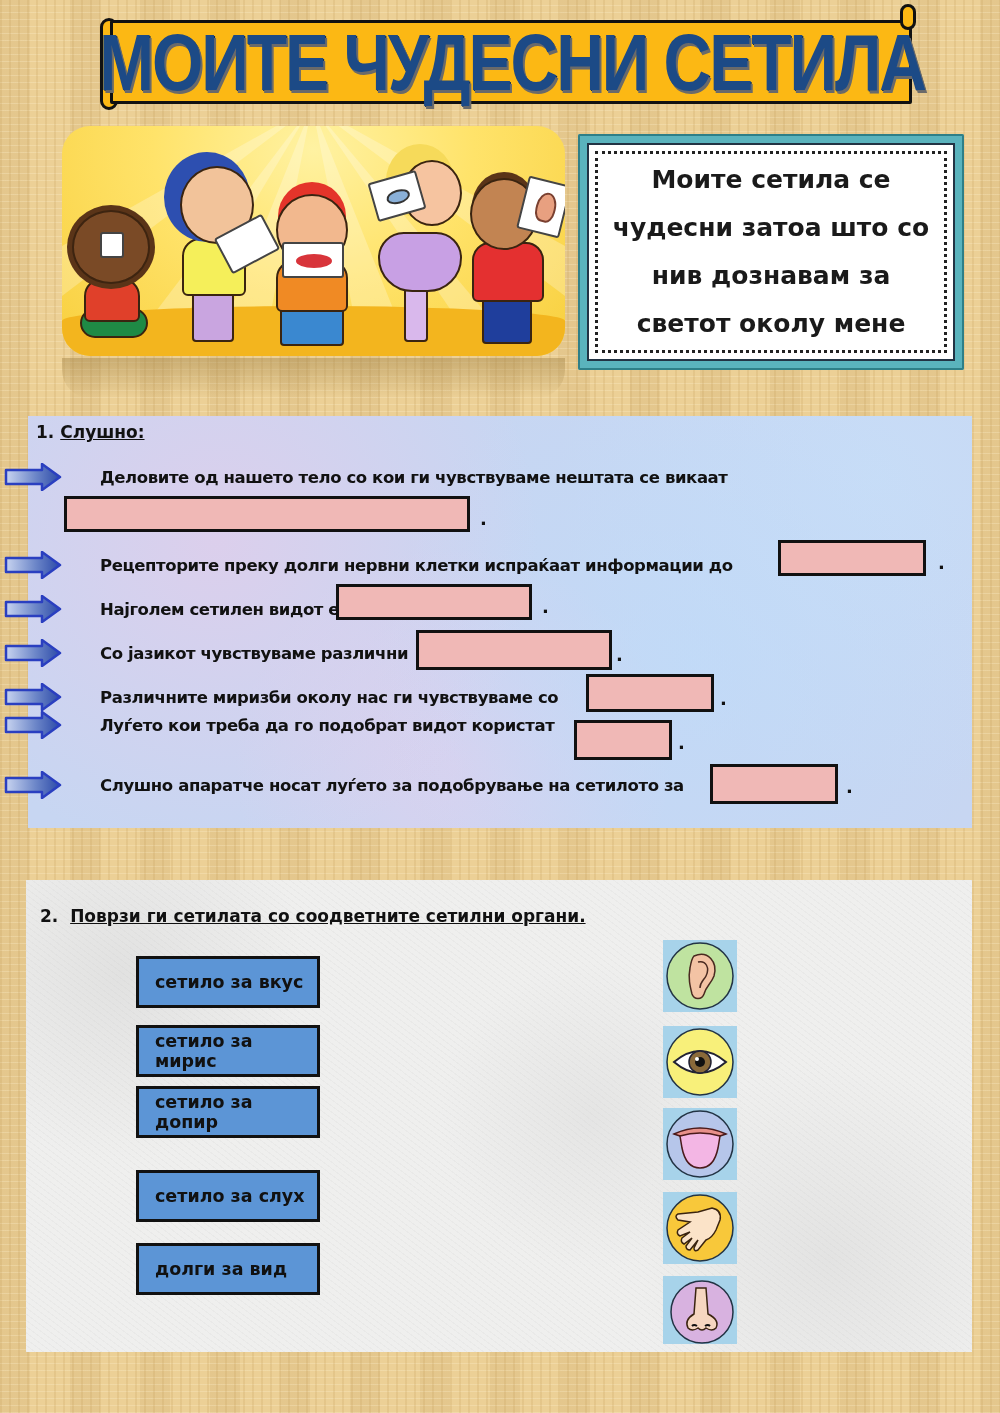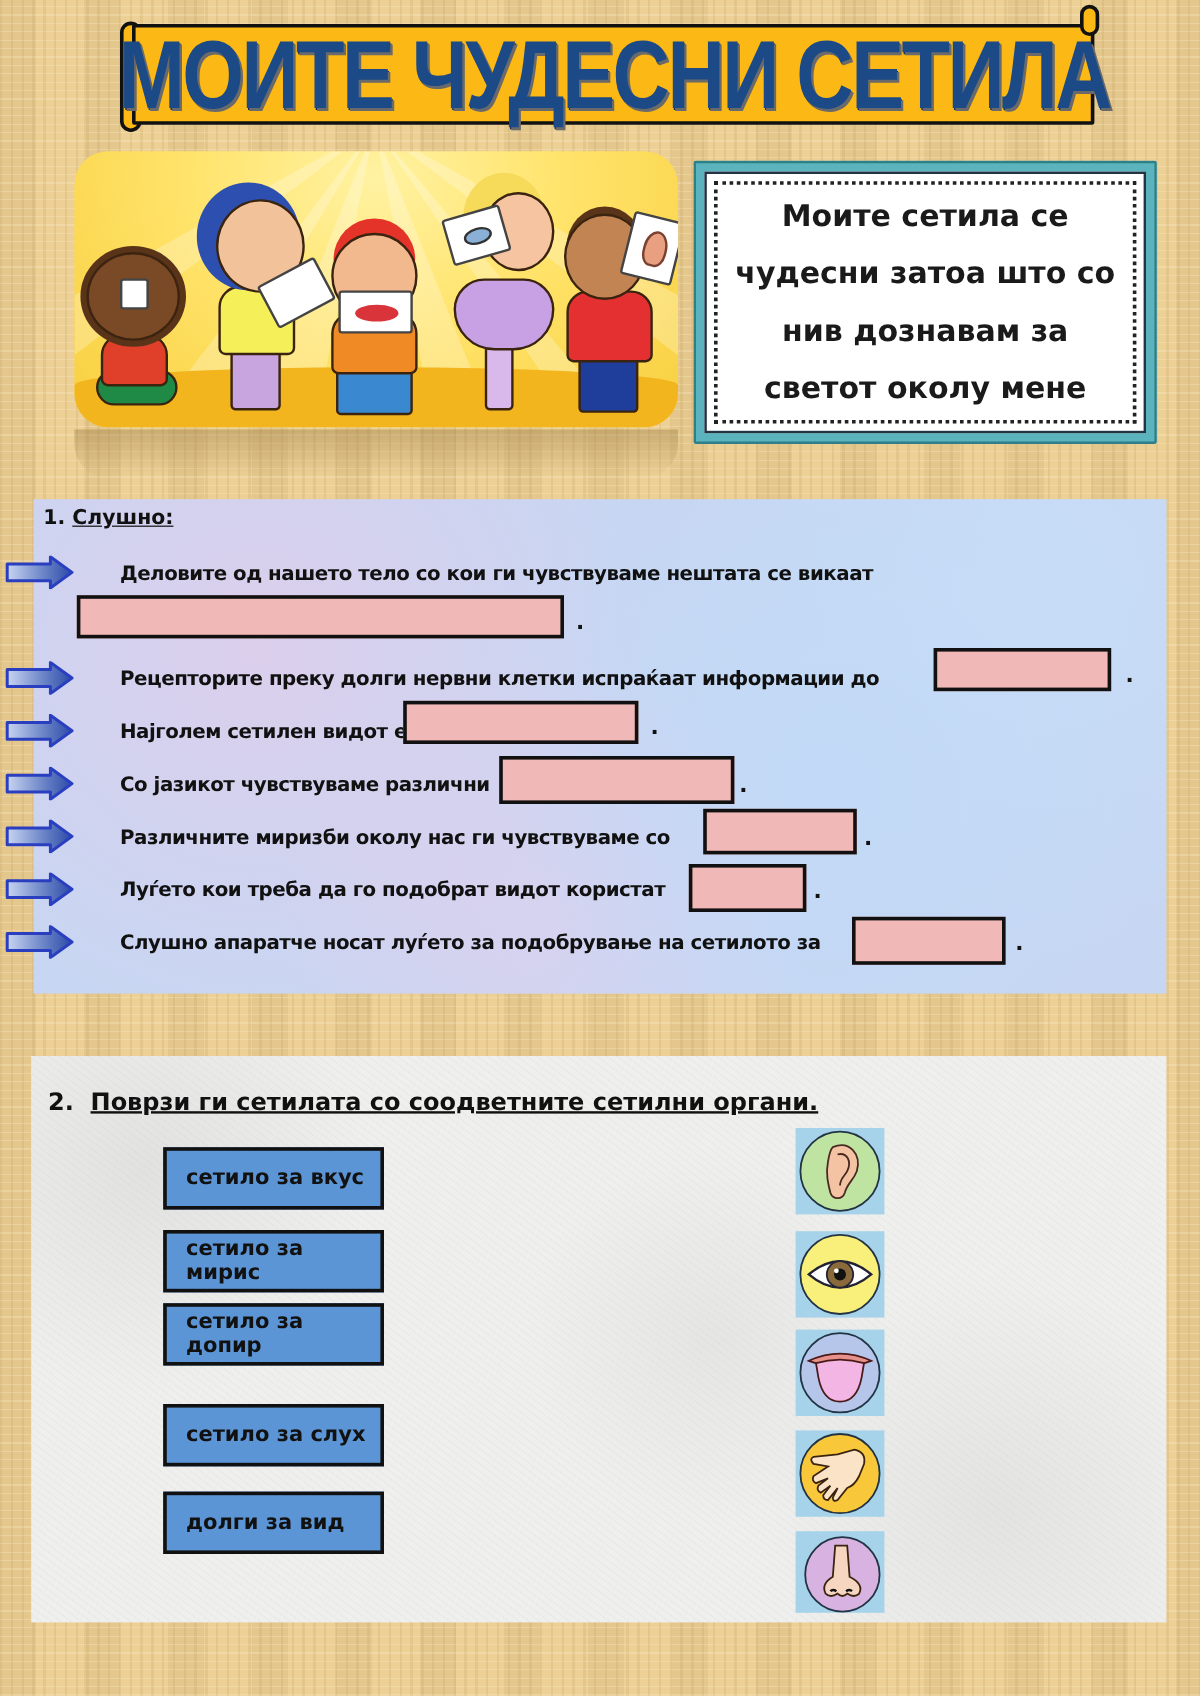--- a/index.html
+++ b/index.html
@@ -129,21 +129,21 @@
     position: absolute; left: 26px; top: 880px; width: 946px; height: 472px;
     background-color: #efefee;
     background-image:
       radial-gradient(circle at 10% 20%, rgba(200,200,200,0.35) 0, transparent 20%),
       radial-gradient(circle at 60% 50%, rgba(210,210,210,0.35) 0, transparent 25%),
       radial-gradient(circle at 85% 80%, rgba(205,205,205,0.35) 0, transparent 22%),
       repeating-linear-gradient(37deg, rgba(180,180,180,0.10) 0px, rgba(180,180,180,0.10) 1px, transparent 1px, transparent 5px);
   }
   .s2-heading {
     position: absolute; left: 14px; top: 26px;
-    font-family: "DejaVu Sans", sans-serif; font-weight: 700; font-size: 20px; color: #111;
+    font-family: "DejaVu Sans", sans-serif; font-weight: 700; font-size: 17px; color: #111;
   }
   .s2-heading .u { text-decoration: underline; }
   .sense-box {
     position: absolute; left: 110px; width: 184px; height: 52px;
     background: #5c95d6;
     border: 3px solid #111;
     display: flex; align-items: center; padding-left: 16px;
     font-family: "DejaVu Sans", sans-serif; font-weight: 700; font-size: 17.5px; color: #111;
     cursor: pointer;
   }
@@ -288,21 +288,21 @@
 
   <div class="row" style="top:264px;width:944px">
     <svg class="arrow" viewBox="0 0 58 28">
       <polygon points="2,7 38,7 38,1 56,14 38,27 38,21 2,21" fill="url(#arrowGrad)" stroke="#2a3fc0" stroke-width="2.5" stroke-linejoin="round"></polygon>
     </svg>
     <span class="row-text">Различните миризби околу нас ги чувствуваме со</span>
   </div>
   <div class="blank" style="left:558px;top:258px;width:128px;height:38px"></div>
   <span class="dot" style="left:692px;top:272px">.</span>
 
-  <div class="row" style="top:308px;width:944px">
+  <div class="row" style="top:292px;width:944px">
     <svg class="arrow" viewBox="0 0 58 28">
       <polygon points="2,7 38,7 38,1 56,14 38,27 38,21 2,21" fill="url(#arrowGrad)" stroke="#2a3fc0" stroke-width="2.5" stroke-linejoin="round"></polygon>
     </svg>
     <span class="row-text">Луѓето кои треба да го подобрат видот користат</span>
   </div>
   <div class="blank" style="left:546px;top:304px;width:98px;height:40px"></div>
   <span class="dot" style="left:650px;top:316px">.</span>
 
   <div class="row" style="top:352px;width:944px">
     <svg class="arrow" viewBox="0 0 58 28">

